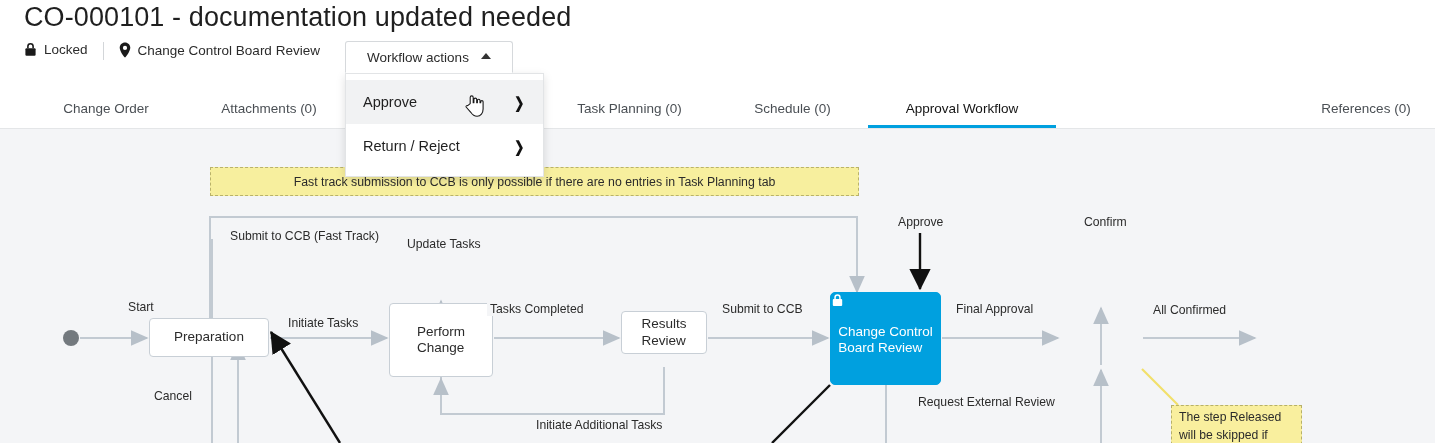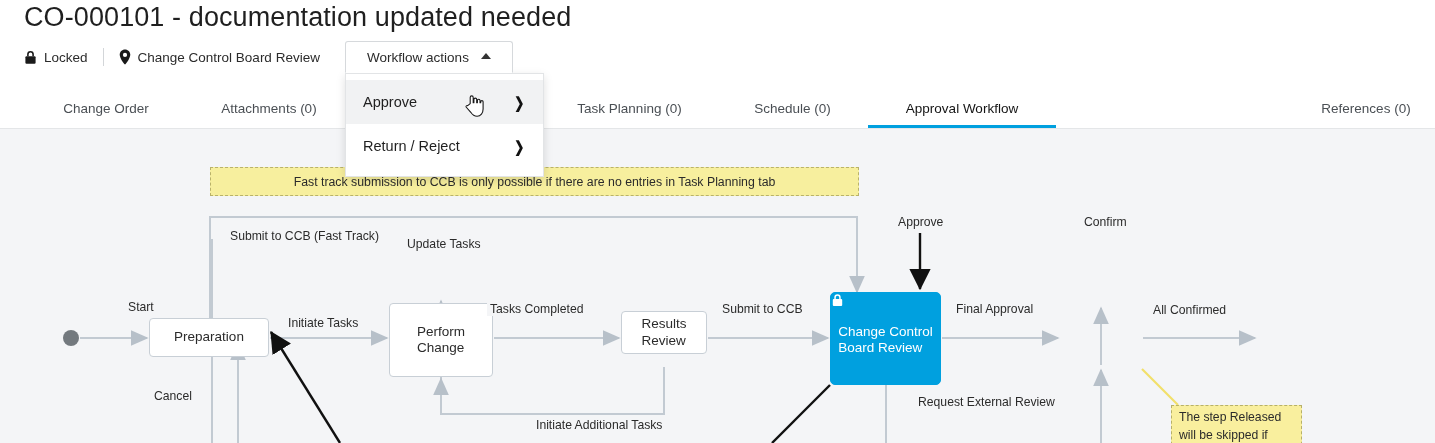--- a/index.html
+++ b/index.html
@@ -15,21 +15,21 @@
 
   
   .header { position: absolute; left: 0; top: 0; width: 1435px; height: 88px; background:#fff;text-decoration:underline; }
   .page-title {
     position: absolute; left: 24px; top: 2px;
     font-size: 27px; font-weight: 400; color: #1f1f1f; letter-spacing: 0.1px;
     white-space: nowrap;
   }
   .meta-row {
     position: absolute; left: 24px; top: 42px;
-    display: flex; align-items: center; height: 30px;
+    display: flex; align-items: flex-start; height: 30px;
   }
   .meta-item { display: flex; align-items: center; gap: 7px; font-size: 13.5px; color: #2b2b2b; white-space: nowrap; }
   .meta-divider { width: 1px; height: 18px; background: #d3d6d9; margin: 0 15px; }
   .ico { display:inline-flex; align-items:center; justify-content:center; }
 
   .wf-actions-btn {
     position: absolute; left: 345px; top: 41px;
     width: 168px; height: 32px;
     border: 1px solid #d6d9dc; border-bottom-color: #fff;
     background: #fff; border-radius: 3px 3px 0 0;

